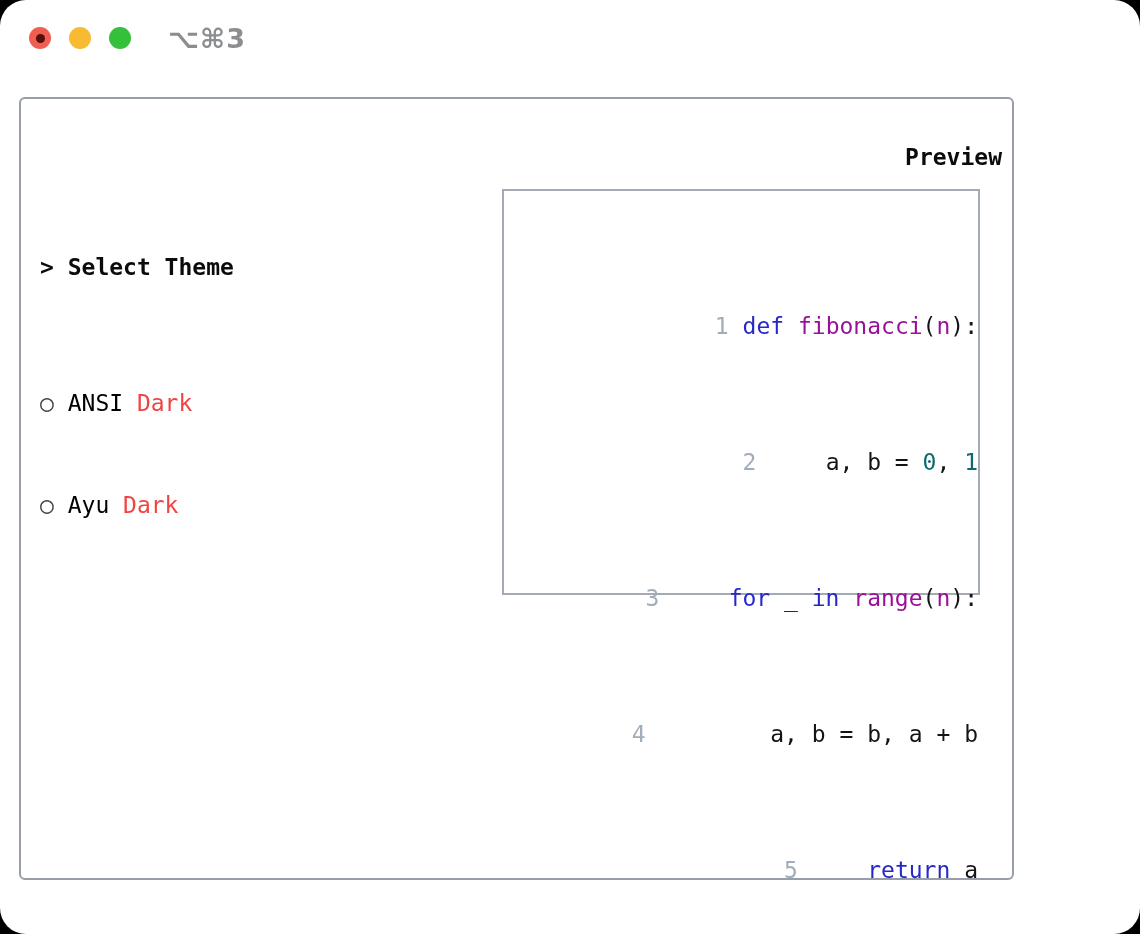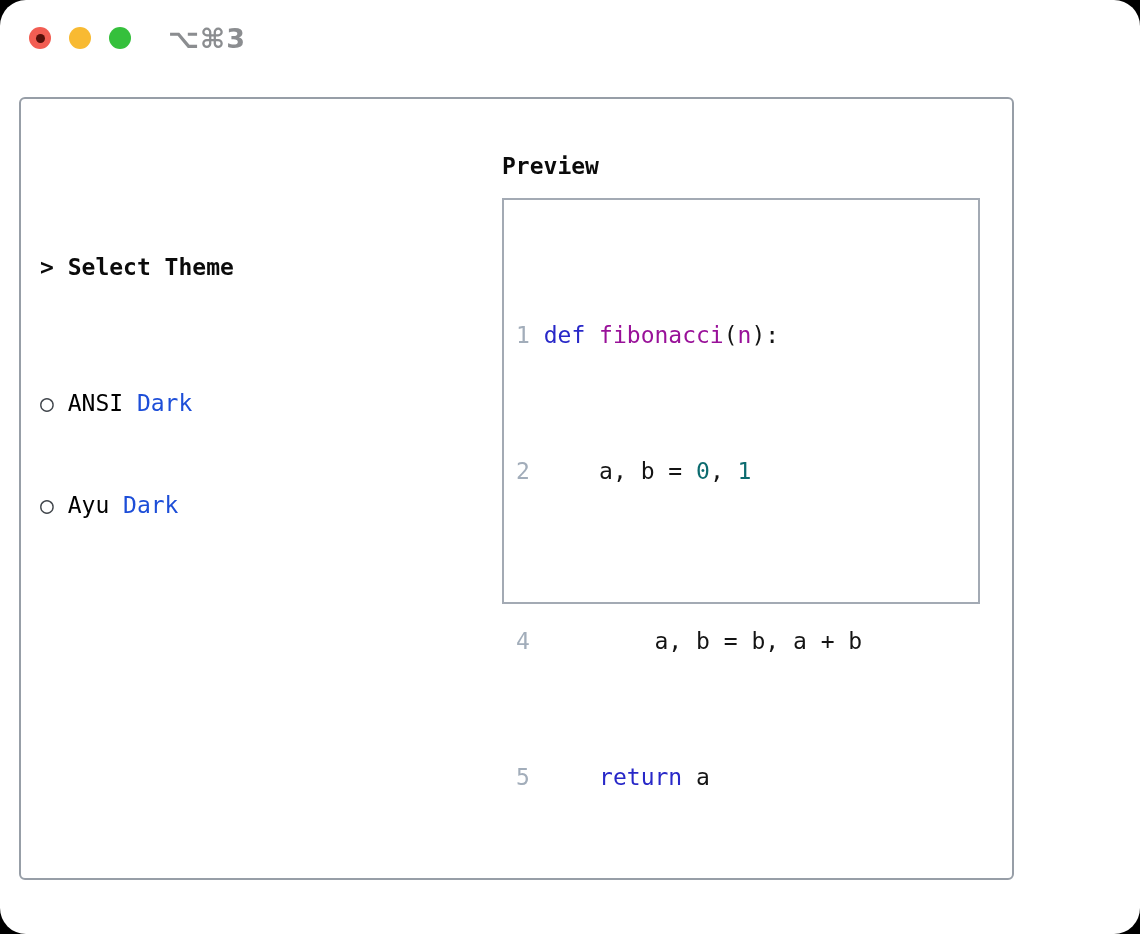--- a/index.html
+++ b/index.html
@@ -31,29 +31,29 @@
   }
 
   .col-left {
     position: absolute; left: 19px; top: 49px; width: 440px;
     font-size: 23px; line-height: 34px; white-space: pre; color: #3c4248;
   }
   .row { height: 34px; display: block; }
   .marker { display: inline-block; width: 1ch; margin-right: 1ch; text-align: center; color: #43484e; }
   .hdr .marker, .hdr .hdr-label { color: #0b0b0b; font-weight: bold; }
   .tname { color: #000000; }
-  .tvariant { color: #1d4ed8; margin-left: 1ch; }
+  .tvariant { color: #ef4444; margin-left: 1ch; }
 
   
-  .col-right { position: absolute; left: 481px; top: 50px; width: 500px; }
+  .col-right { position: absolute; left: 481px; top: 41px; width: 500px; text-align: right; }
   .preview-title { font-size: 23px; line-height: 34px; font-weight: bold; color: #0b0b0b; }
   .codebox {
     margin-top: 15px; width: 478px; height: 406px;
     border: 2px solid #a3aab4; background: #fff;
-    padding: 50px 16px 0 12px;
+    padding: 50px 0 0 12px;
     font-size: 23px; line-height: 34px; white-space: pre;
   }
   .cline { height: 34px; }
   .lnum { color: #a2adba; margin-right: 1ch; }
   .tok-kw  { color: #2828c8; }
   .tok-fn  { color: #991199; }
   .tok-lit { color: #0c6b6f; }
   .tok-pl  { color: #141414; }
 </style>
 </head>
@@ -100,20 +100,21 @@
     </div>
 
     <div class="col-right">
       <div class="preview-title">Preview</div>
 
       <div class="codebox">
         <div class="cline"><span class="lnum">1</span><span class="tok-kw">def </span><span class="tok-fn">fibonacci</span><span class="tok-pl">(</span><span class="tok-fn">n</span><span class="tok-pl">):</span></div>
 
         <div class="cline"><span class="lnum">2</span><span class="tok-pl">    a, b = </span><span class="tok-lit">0</span><span class="tok-pl">, </span><span class="tok-lit">1</span></div>
 
+        <div class="cline"><span class="lnum">3</span><span class="tok-pl">    </span><span class="tok-kw">for</span><span class="tok-pl"> _ </span><span class="tok-kw">in</span><span class="tok-pl"> </span><span class="tok-fn">range</span><span class="tok-pl">(</span><span class="tok-fn">n</span><span class="tok-pl">):</span></div>
 
         <div class="cline"><span class="lnum">4</span><span class="tok-pl">        a, b = b, a + b</span></div>
 
         <div class="cline"><span class="lnum">5</span><span class="tok-pl">    </span><span class="tok-kw">return</span><span class="tok-pl"> a</span></div>
 
         
 
         
         
         

